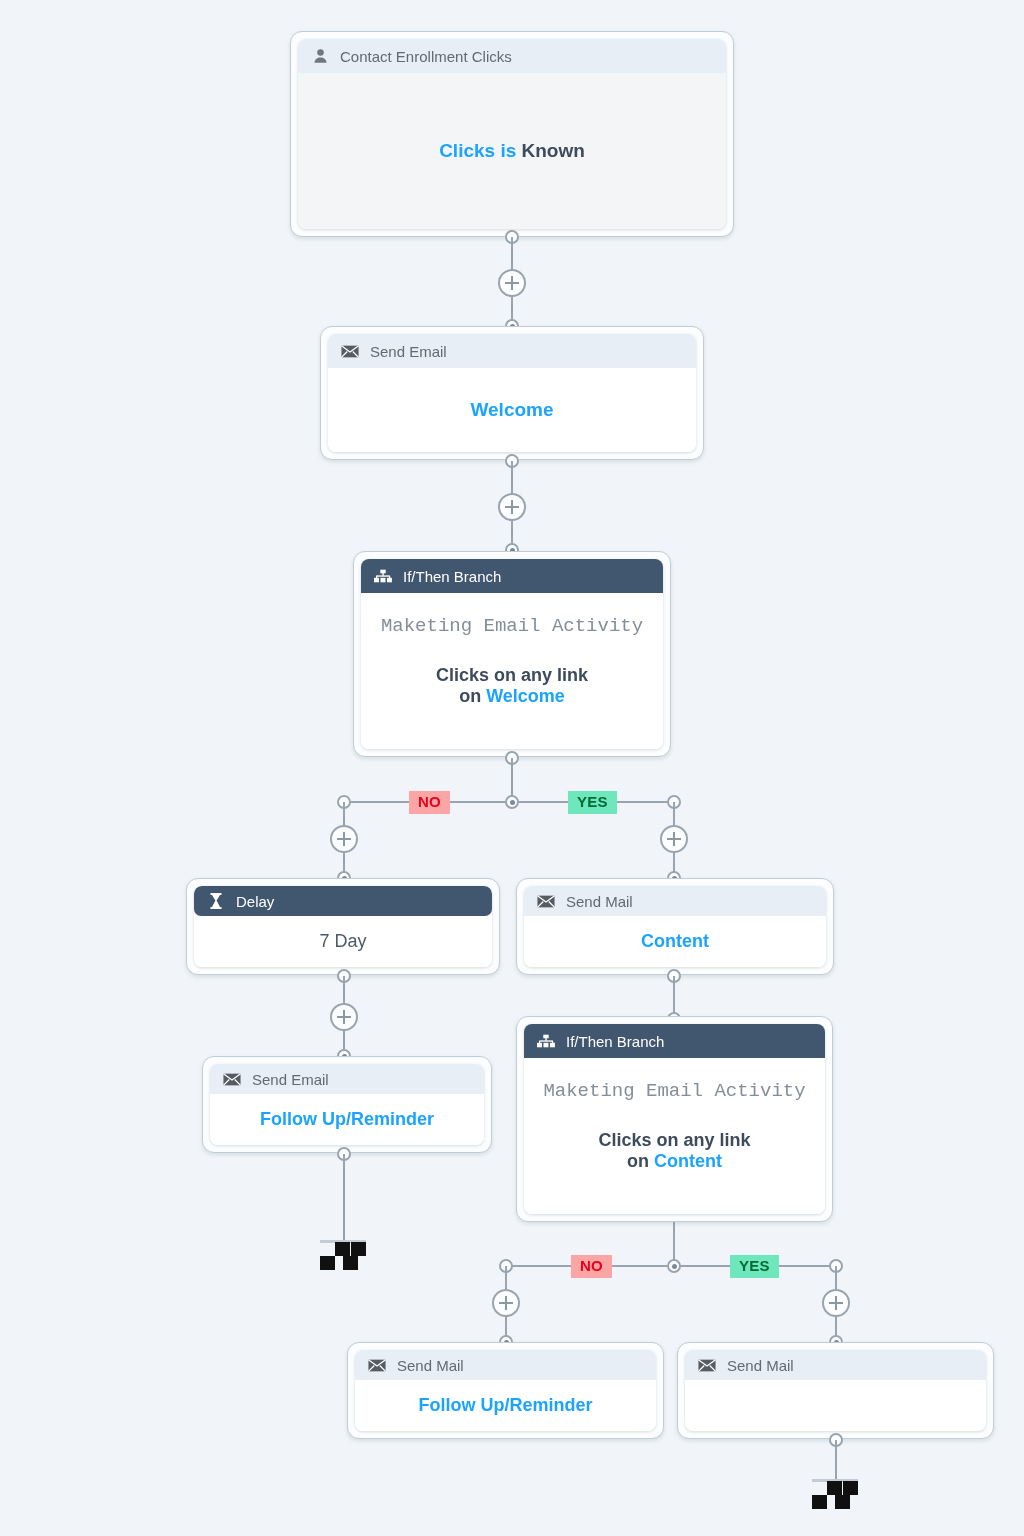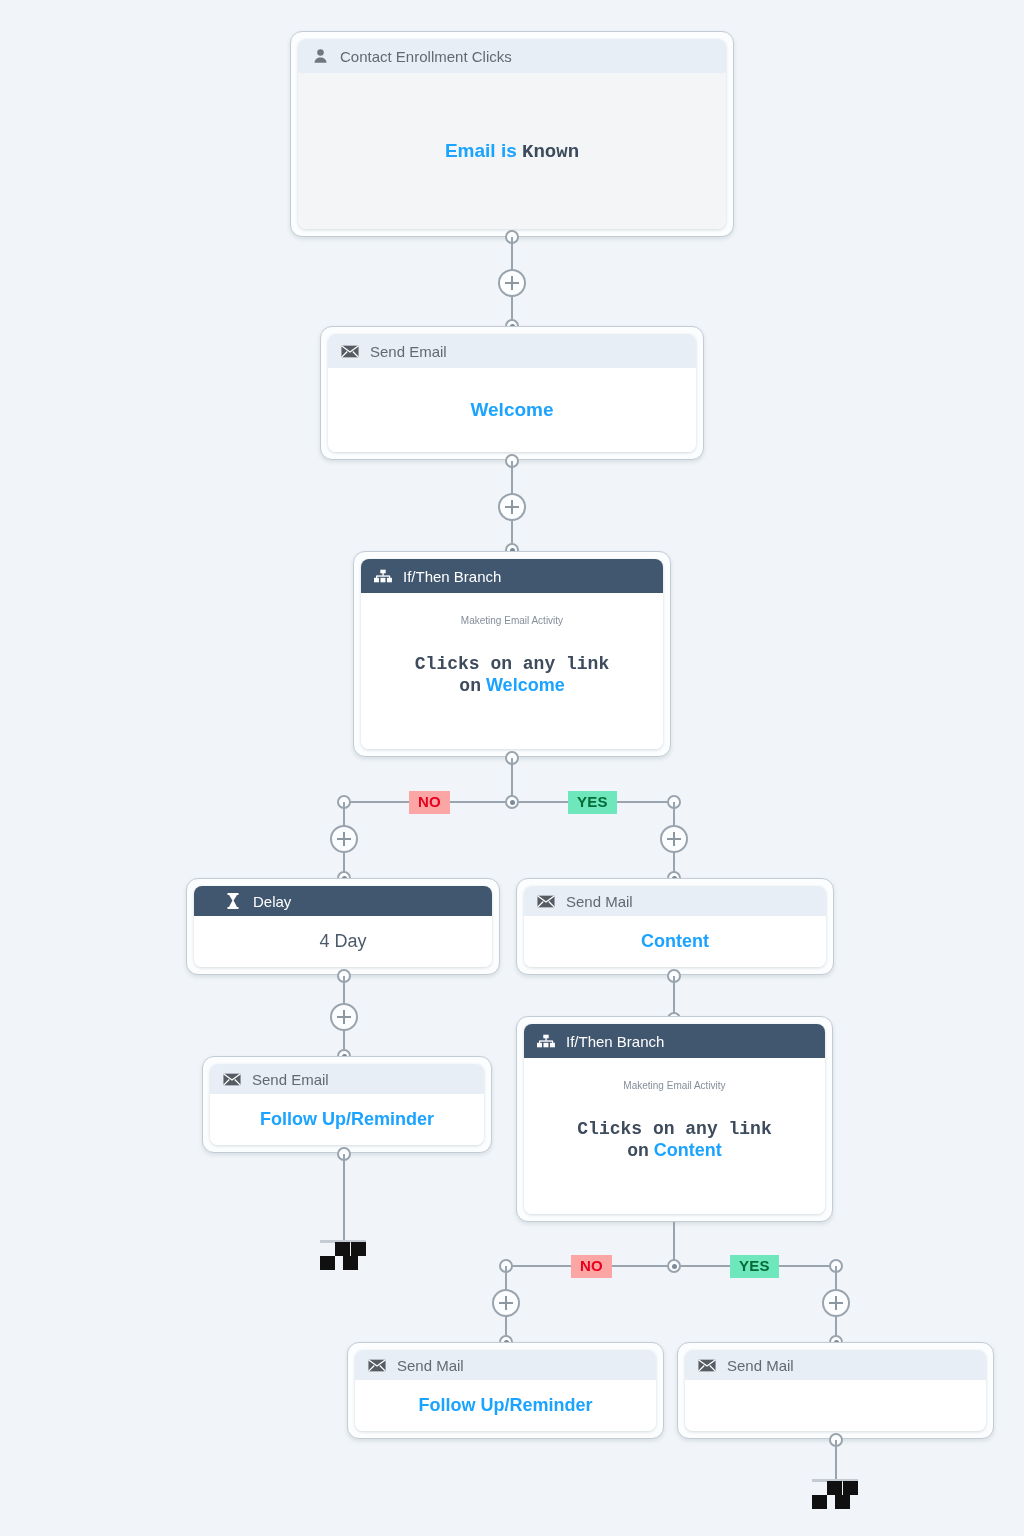--- a/index.html
+++ b/index.html
@@ -81,23 +81,23 @@
     display: flex; flex-direction: column; align-items: center;
     justify-content: center; background: #ffffff;
     text-align: center;
   }
   .body-gray { background: #f4f5f6; }
 
   .ico { display: inline-flex; width: 18px; height: 18px; align-items: center; justify-content: center; flex: 0 0 18px; }
   .ico svg { display: block; }
 
   .val-blue  { color: #1aa3ff; font-weight: bold; }
-  .val-dark  { color: #3d4b5c; font-weight: bold; font-family: Liberation Mono, monospace; }
+  .val-dark  { color: #3d4b5c; font-weight: bold; }
   .val-plain { color: #4b5a6b; }
-  .sub-label { color: #848e99; font-size: 10px; }
+  .sub-label { color: #848e99; font-size: 19px; font-family: Liberation Mono, monospace; }
 
   
   .flag { position: absolute; width: 46px; height: 30px; }
   .flag .pole { position: absolute; left: 0; top: 4px; width: 46px; height: 3px; background: #c4cbd2; }
   .flag .sq { position: absolute; width: 15px; height: 14px; background: #101010; }
 </style>
 </head>
 <body>
 
 <div id="canvas">
@@ -108,21 +108,21 @@
         <span class="ico">
           <svg width="15" height="16" viewBox="0 0 16 16">
               <circle cx="8" cy="4.3" r="3.5" fill="#6f7880"></circle>
               <path d="M1.6 15.3c0-3.7 2.9-5.8 6.4-5.8s6.4 2.1 6.4 5.8z" fill="#6f7880"></path>
             </svg>
         </span>
         <span>Contact Enrollment Clicks</span>
       </div>
       <div class="node-body body-gray" style="height:156px;">
         <div style="font-size:19px;">
-          <span class="val-blue">Email is</span>
+          <span class="val-blue">Clicks is</span>
           <span class="val-dark">Known</span>
         </div>
       </div>
     </div>
   </div>
 
   <div class="dot-open" style="left:505px; top:230px;"></div>
   <div class="line-v" style="left:511px; top:237px; height:88px;"></div>
   <div class="plus-btn" style="left:498px; top:269px;"></div>
   <div class="dot-filled" style="left:505px; top:319px;"></div>
@@ -193,32 +193,32 @@
   <div class="plus-btn" style="left:330px; top:825px;"></div>
   <div class="dot-filled" style="left:337px; top:871px;"></div>
 
   <div class="dot-open" style="left:667px; top:795px;"></div>
   <div class="line-v" style="left:673px; top:802px; height:80px;"></div>
   <div class="plus-btn" style="left:660px; top:825px;"></div>
   <div class="dot-filled" style="left:667px; top:871px;"></div>
 
   <div class="node" style="left:186px; top:878px; width:314px; height:97px;">
     <div class="node-inner">
-      <div class="node-head head-dark" style="padding:6px 30px;">
+      <div class="node-head head-dark" style="padding:6px 13px;border-radius:7px;">
         <span class="ico">
           <svg width="12" height="16" viewBox="0 0 12 16">
             <rect x="0.5" y="0" width="11" height="2" fill="#fff"></rect>
             <rect x="0.5" y="14" width="11" height="2" fill="#fff"></rect>
             <path d="M2 2 L10 2 L6.6 7.6 L10 14 L2 14 L5.4 7.6 Z" fill="#fff"></path>
           </svg>
         </span>
         <span>Delay</span>
       </div>
       <div class="node-body" style="height:51px;">
-        <div class="val-plain" style="font-size:18px;">4 Day</div>
+        <div class="val-plain" style="font-size:18px;">7 Day</div>
       </div>
     </div>
   </div>
 
   <div class="dot-open" style="left:337px; top:969px;"></div>
   <div class="line-v" style="left:343px; top:976px; height:80px;"></div>
   <div class="plus-btn" style="left:330px; top:1003px;"></div>
   <div class="dot-filled" style="left:337px; top:1049px;"></div>
 
   <div class="node" style="left:202px; top:1056px; width:290px; height:97px;">

